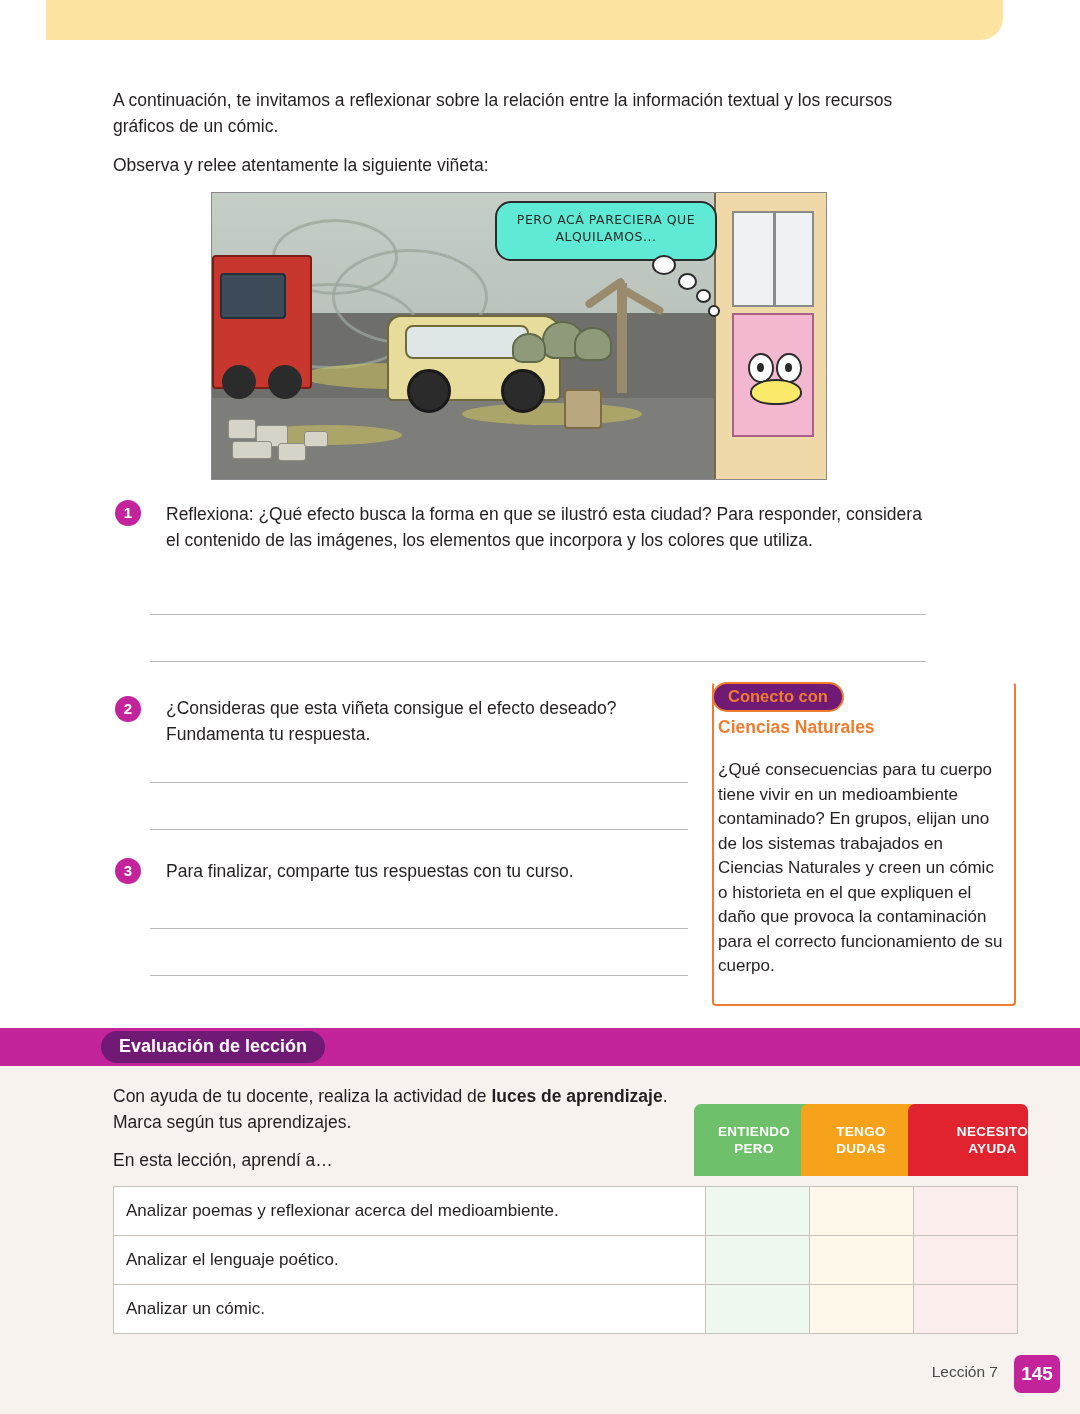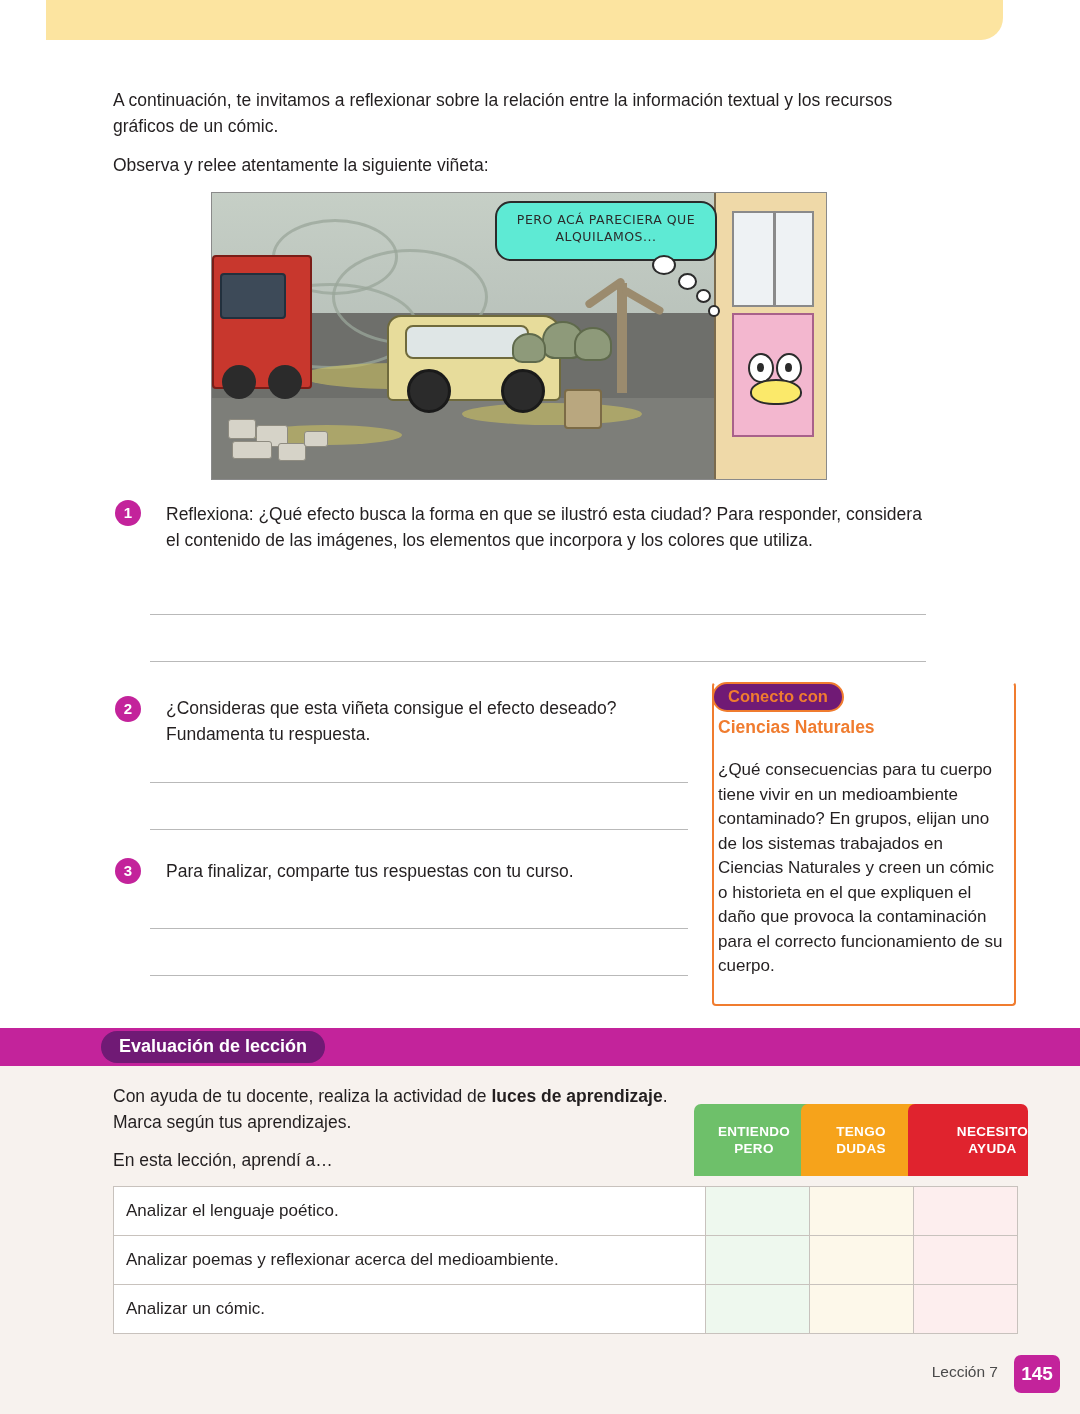--- a/index.html
+++ b/index.html
@@ -493,27 +493,27 @@
   <div class="chip" id="chip-ayuda">
     <span>
       <span>NECESITO</span><br>
       <span>AYUDA</span>
     </span>
   </div>
 
   <table class="eval">
     <tbody>
         <tr>
-      <td class="stmt">Analizar el lenguaje poético.</td>
+      <td class="stmt">Analizar poemas y reflexionar acerca del medioambiente.</td>
       <td class="c1"></td>
       <td class="c2"></td>
       <td class="c3"></td>
     </tr>
     <tr>
-      <td class="stmt">Analizar poemas y reflexionar acerca del medioambiente.</td>
+      <td class="stmt">Analizar el lenguaje poético.</td>
       <td class="c1"></td>
       <td class="c2"></td>
       <td class="c3"></td>
     </tr>
     <tr>
       <td class="stmt">Analizar un cómic.</td>
       <td class="c1"></td>
       <td class="c2"></td>
       <td class="c3"></td>
     </tr>

